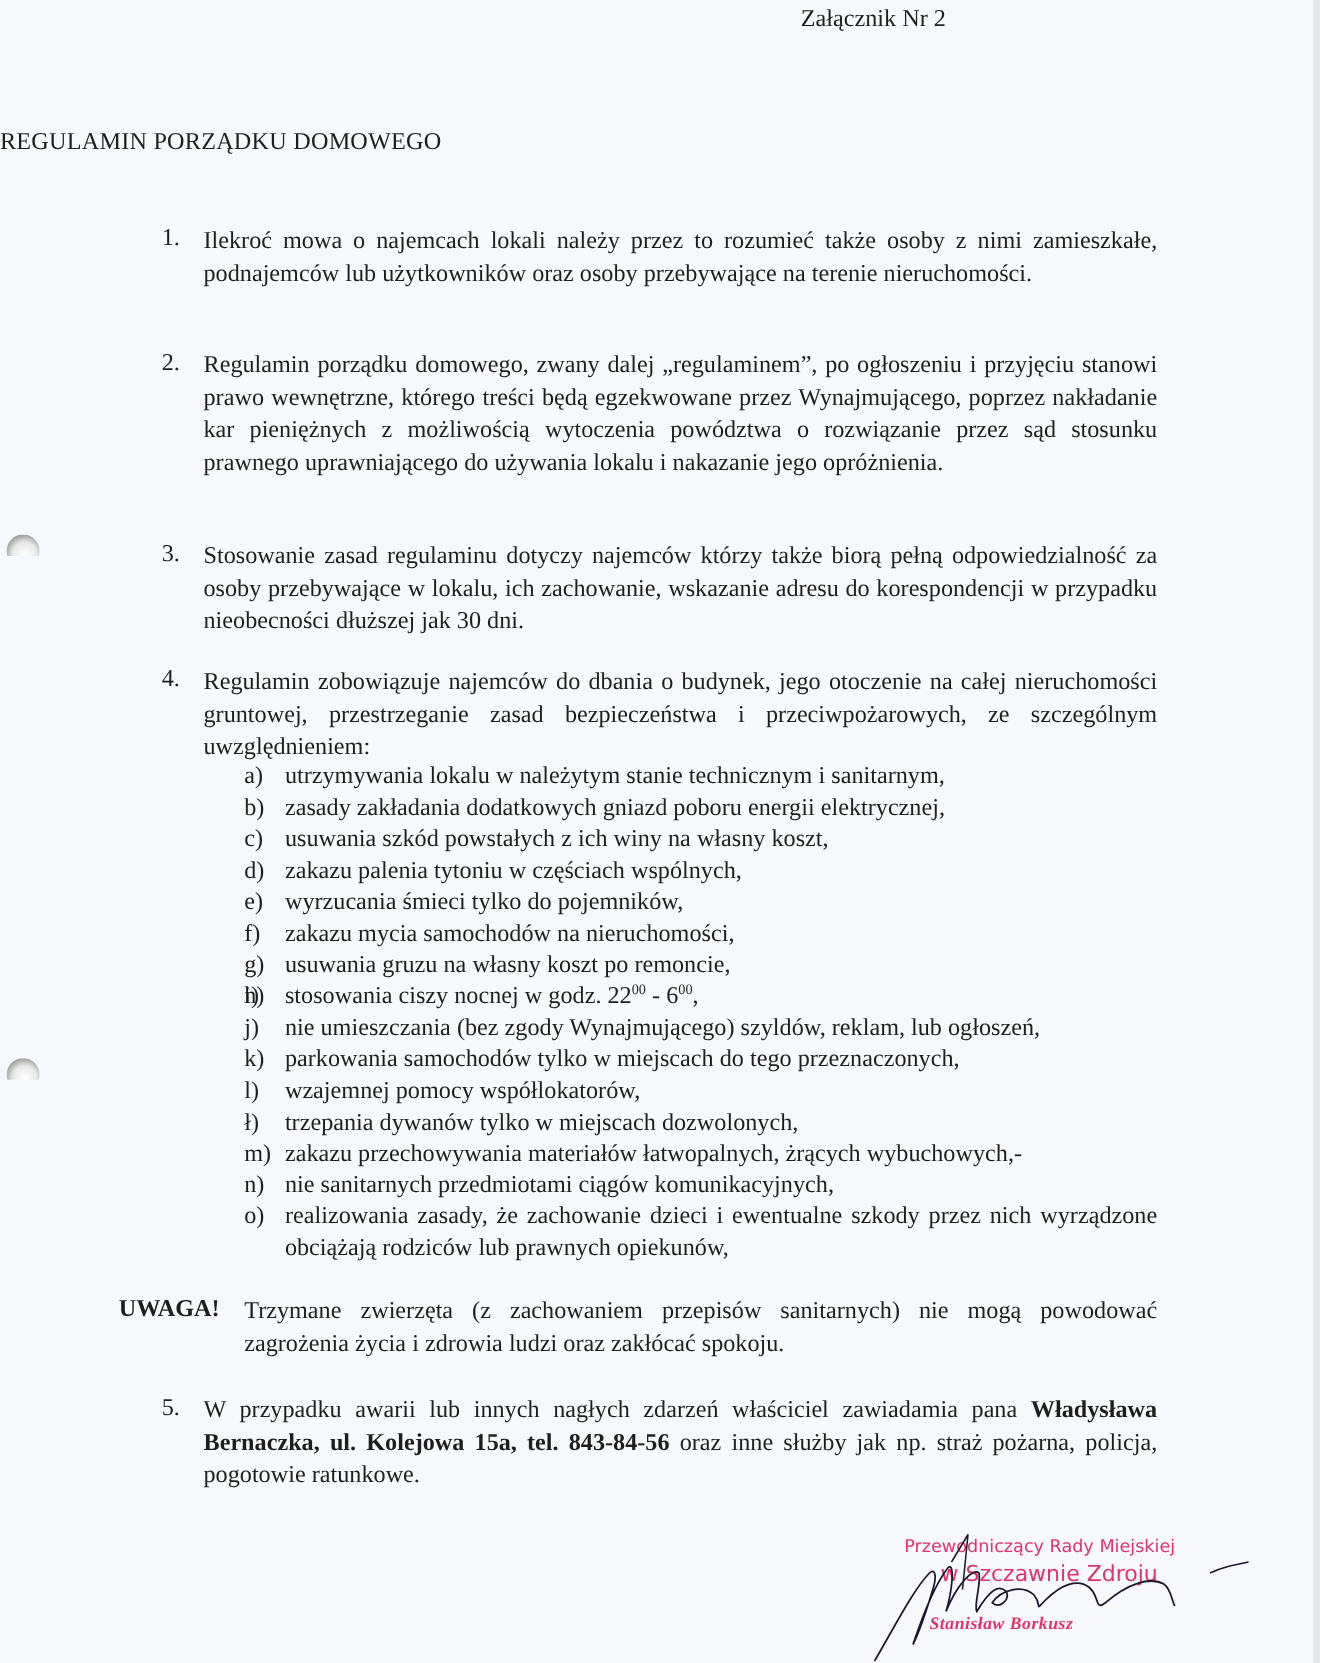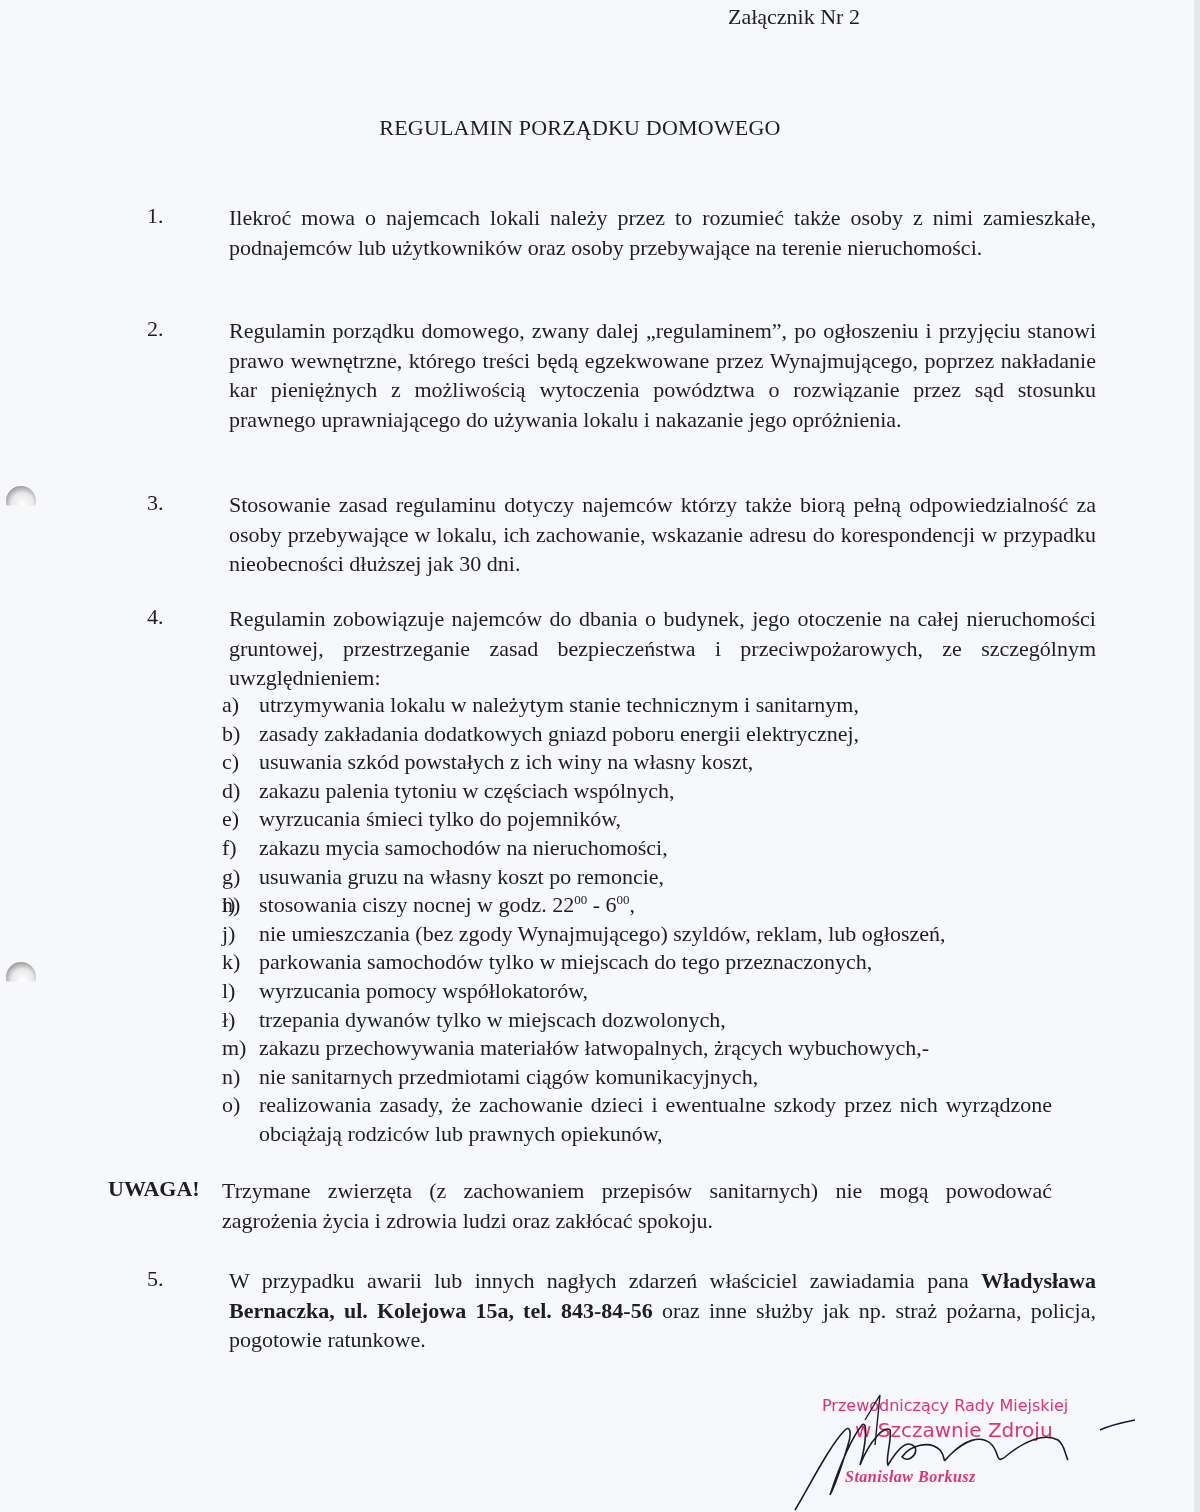--- a/index.html
+++ b/index.html
@@ -8,22 +8,22 @@
     background: #f7f8fb;
     font-family: "Liberation Serif", "DejaVu Serif", serif;
     color: #1e1e1e;
   }
   .page { position: absolute; left: 0; top: 0; width: 1200px; height: 1512px; }
   .edge-right { position: absolute; right: 0; top: 0; width: 6px; height: 1512px; background: #e4e6ea; }
   .punch { position: absolute; left: 6px; width: 30px; height: 30px; border-radius: 50%;
     background: radial-gradient(circle at 55% 60%, #ffffff 0%, #e8e8e8 45%, #9a9a9a 75%, #3a3a3a 100%);
     clip-path: inset(0 0 35% 0); }
   .annex { position: absolute; left: 728px; top: 4px; font-size: 22px; }
-  .title { position: absolute; left: 0; width: 1160px; top: 115px; text-align: center; font-size: 22px; letter-spacing: 0.2px; }
-  .para { position: absolute; left: 185px; width: 867px; font-size: 22px; line-height: 29.5px; text-align: justify; margin-left: 44px; }
+  .title { position: absolute; left: 0; width: 1160px; top: 115px; text-align: left; font-size: 22px; letter-spacing: 0.2px; }
+  .para { position: absolute; left: 185px; width: 867px; font-size: 22px; line-height: 29.5px; text-align: justify; }
   .num { position: absolute; left: 147px; font-size: 22px; }
   .list { position: absolute; left: 222px; width: 830px; font-size: 22px; line-height: 28.6px; }
   .li { position: relative; padding-left: 37px; text-align: justify; }
   .li .lt { position: absolute; left: 0; top: 0; }
   sup { font-size: 13px; line-height: 0; }
   .uwaga { position: absolute; left: 108px; top: 1176px; font-size: 22px; font-weight: bold; }
   .uwaga-text { position: absolute; left: 222px; top: 1176px; width: 830px; font-size: 22px; line-height: 29.5px; text-align: justify; }
   b { font-weight: bold; }
   .stamp { position: absolute; color: #e0336b; font-family: "DejaVu Sans", sans-serif; }
   .stamp1 { left: 822px; top: 1396px; font-size: 16px; }
@@ -59,21 +59,21 @@
     <div class="li"><span class="lt">b)</span><span>zasady zakładania dodatkowych gniazd poboru energii elektrycznej,</span></div>
     <div class="li"><span class="lt">c)</span><span>usuwania szkód powstałych z ich winy na własny koszt,</span></div>
     <div class="li"><span class="lt">d)</span><span>zakazu palenia tytoniu w częściach wspólnych,</span></div>
     <div class="li"><span class="lt">e)</span><span>wyrzucania śmieci tylko do pojemników,</span></div>
     <div class="li"><span class="lt">f)</span><span>zakazu mycia samochodów na nieruchomości,</span></div>
     <div class="li"><span class="lt">g)</span><span>usuwania gruzu na własny koszt po remoncie,</span></div>
     <div class="li"><span class="lt">h)</span></div>
     <div class="li"><span class="lt">i)</span><span><span>stosowania ciszy nocnej w godz. 22</span><sup>00</sup><span> - 6</span><sup>00</sup><span>,</span></span></div>
     <div class="li"><span class="lt">j)</span><span>nie umieszczania (bez zgody Wynajmującego) szyldów, reklam, lub ogłoszeń,</span></div>
     <div class="li"><span class="lt">k)</span><span>parkowania samochodów tylko w miejscach do tego przeznaczonych,</span></div>
-    <div class="li"><span class="lt">l)</span><span>wyrzucania pomocy współlokatorów,</span></div>
+    <div class="li"><span class="lt">l)</span><span>wzajemnej pomocy współlokatorów,</span></div>
     <div class="li"><span class="lt">ł)</span><span>trzepania dywanów tylko w miejscach dozwolonych,</span></div>
     <div class="li"><span class="lt">m)</span><span>zakazu przechowywania materiałów łatwopalnych, żrących wybuchowych,-</span></div>
     <div class="li"><span class="lt">n)</span><span>nie sanitarnych  przedmiotami ciągów komunikacyjnych,</span></div>
     <div class="li"><span class="lt">o)</span><span>realizowania zasady, że zachowanie dzieci i ewentualne szkody przez nich wyrządzone obciążają rodziców lub prawnych opiekunów,</span></div>
   </div>
 
   <div class="uwaga">UWAGA!</div>
   <div class="uwaga-text">Trzymane zwierzęta (z zachowaniem przepisów sanitarnych) nie mogą powodować zagrożenia życia i zdrowia ludzi oraz  zakłócać  spokoju.</div>
 
   <div class="num" style="top:1266px;">5.</div>

